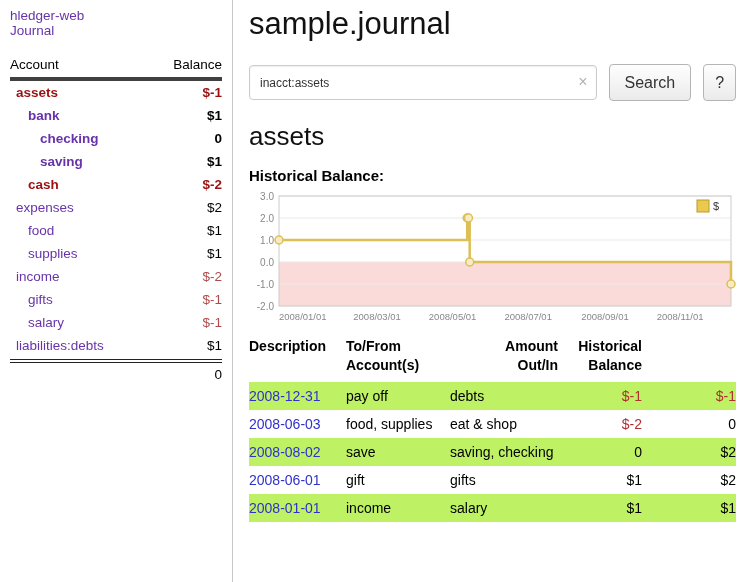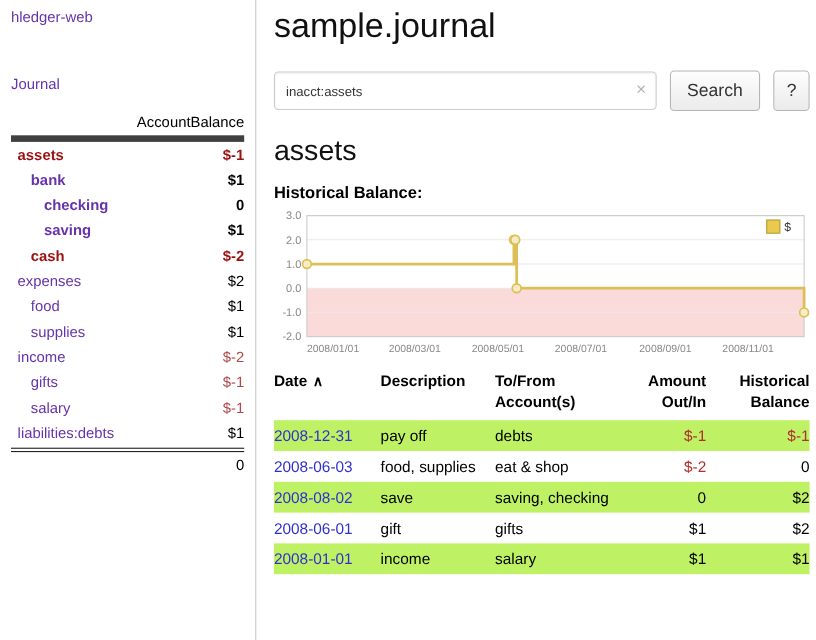--- a/index.html
+++ b/index.html
@@ -3,23 +3,23 @@
 <meta charset="utf-8">
 <style>
   *{margin:0;padding:0;box-sizing:border-box}
   html,body{width:742px;height:582px;background:#fff;font-family:"Liberation Sans",sans-serif;color:#000;overflow:hidden}
   a{text-decoration:none;cursor:pointer}
   .app{position:relative;width:742px;height:582px}
 
   
   .sidebar{position:absolute;left:0;top:0;width:233px;height:582px;border-right:1px solid #c9c9c9;padding:8px 10px 0 10px}
   .brand{display:block;color:#6633aa;font-size:13.5px}
-  .journal-link{display:block;margin-top:46px;color:#6633aa;font-size:13.5px}
+  .journal-link{display:block;color:#6633aa;font-size:13.5px}
   .side-table{margin-top:19px;font-size:13.5px}
-  .side-head{display:flex;justify-content:flex-end;padding-bottom:5px;border-bottom:6px solid #404040}
+  .side-head{display:flex;justify-content:space-between;padding-bottom:5px;border-bottom:4px solid #404040}
   .acct-row{display:flex;justify-content:space-between;align-items:center;height:23px}
   .acct-row.b{font-weight:bold}
   .an{color:#6633aa}
   .ab{color:#000}
   .ng{color:#b04a4a}
   .acct-row.b .ng{color:#991111}
   .dbl-rule{border-top:1px solid #222;border-bottom:1px solid #222;height:4px;margin-top:2px}
   .side-total{text-align:right;padding-top:4px}
 
   
@@ -159,23 +159,20 @@
         <circle cx="218.23013698630137" cy="27" r="4" fill="#f7ecc3" stroke="#dcbf56" stroke-width="1.5"></circle>
         <circle cx="219.46849315068494" cy="27" r="4" fill="#f7ecc3" stroke="#dcbf56" stroke-width="1.5"></circle>
         <circle cx="220.7068493150685" cy="71" r="4" fill="#f7ecc3" stroke="#dcbf56" stroke-width="1.5"></circle>
         <circle cx="482" cy="93" r="4" fill="#f7ecc3" stroke="#dcbf56" stroke-width="1.5"></circle>
         <rect x="448" y="9" width="12" height="12" fill="#e9c94e" stroke="#b99a2f"></rect>
         <text x="464" y="19" font-size="11" fill="#333">$</text>
       </svg>
 
     <div class="register">
       <div class="reg-head">
-        <div class="cell">
-          <span>Date</span><span class="sort">∧</span>
-        </div>
         <div class="cell pre">Description</div>
         <div class="cell pre">To/From
 Account(s)</div>
         <div class="cell pre num">Amount
 Out/In</div>
         <div class="cell pre num">Historical
 Balance</div>
       </div>
       <div id="reg-body">
           <div class="reg-row shaded">

